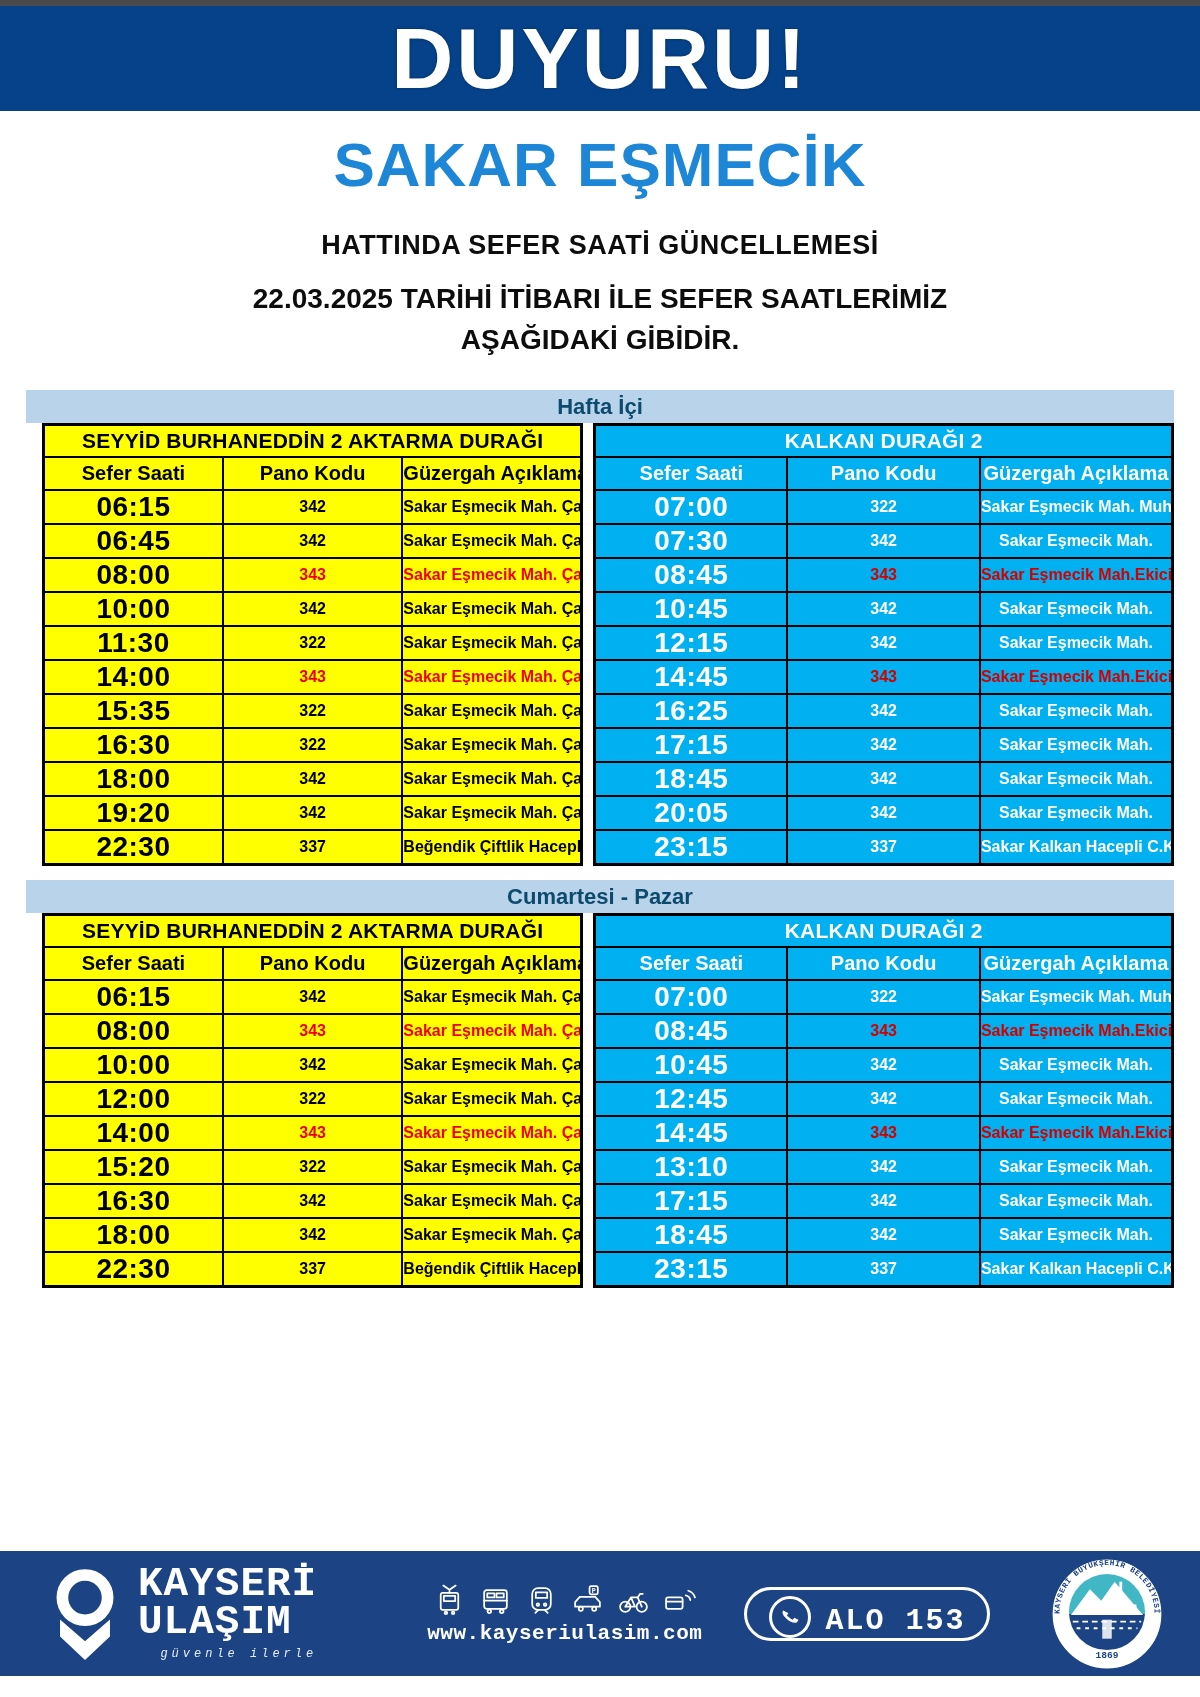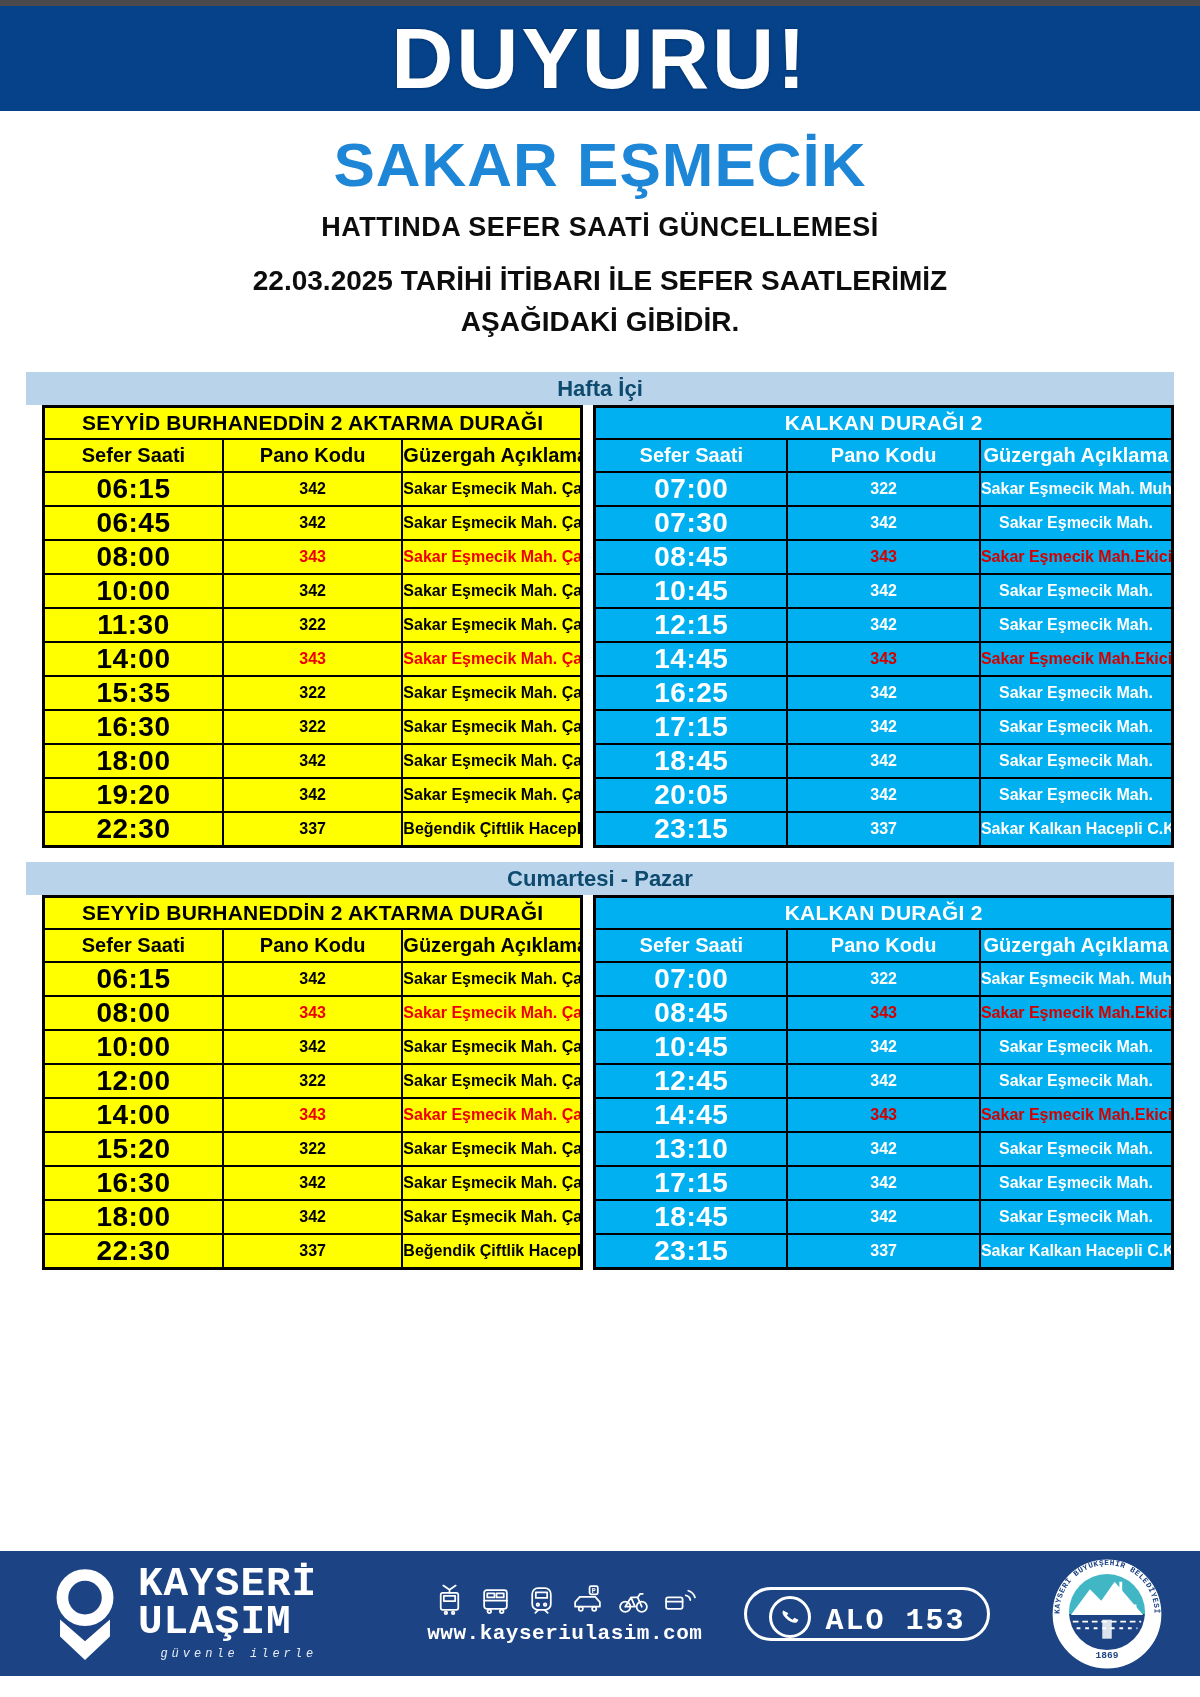--- a/index.html
+++ b/index.html
@@ -6,21 +6,21 @@
   body{
     width:1200px;height:1697px;position:relative;background:#ffffff;
     font-family:"Liberation Sans",sans-serif;overflow:hidden;
   }
   .top-strip{height:6px;background:#4a4a4c;}
   
   .banner{height:105px;background:#05428a;display:flex;align-items:center;justify-content:center;}
   .banner .ann{color:#ffffff;font-weight:bold;font-size:86px;letter-spacing:3px;text-shadow:0 0 3px rgba(0,0,0,.35);}
   .line-name{margin-top:18px;text-align:center;color:#1e86d6;font-weight:bold;font-size:62px;letter-spacing:1px;}
   .sub{text-align:center;color:#0d0d0d;font-weight:bold;}
-  .sub1{margin-top:12px;font-size:27px;letter-spacing:.5px;}
+  .sub1{margin-top:30px;font-size:27px;letter-spacing:.5px;}
   .sub2{margin-top:22px;font-size:28px;}
   .sub3{margin-top:9px;font-size:28px;}
   
   #sections{margin-top:34px;}
   .section{width:1148px;margin:0 auto 14px auto;}
   .section-banner{background:#b9d3ea;height:33px;display:flex;align-items:center;justify-content:center;}
   .section-banner span{font-weight:bold;font-size:22px;color:#0c4a6e;}
   .tables{display:flex;gap:10px;align-items:flex-start;padding-left:16px;}
   table{border-collapse:collapse;border:3px solid #000;table-layout:fixed;}
   .ltab{width:549px;background:#ffff00;color:#000;}

